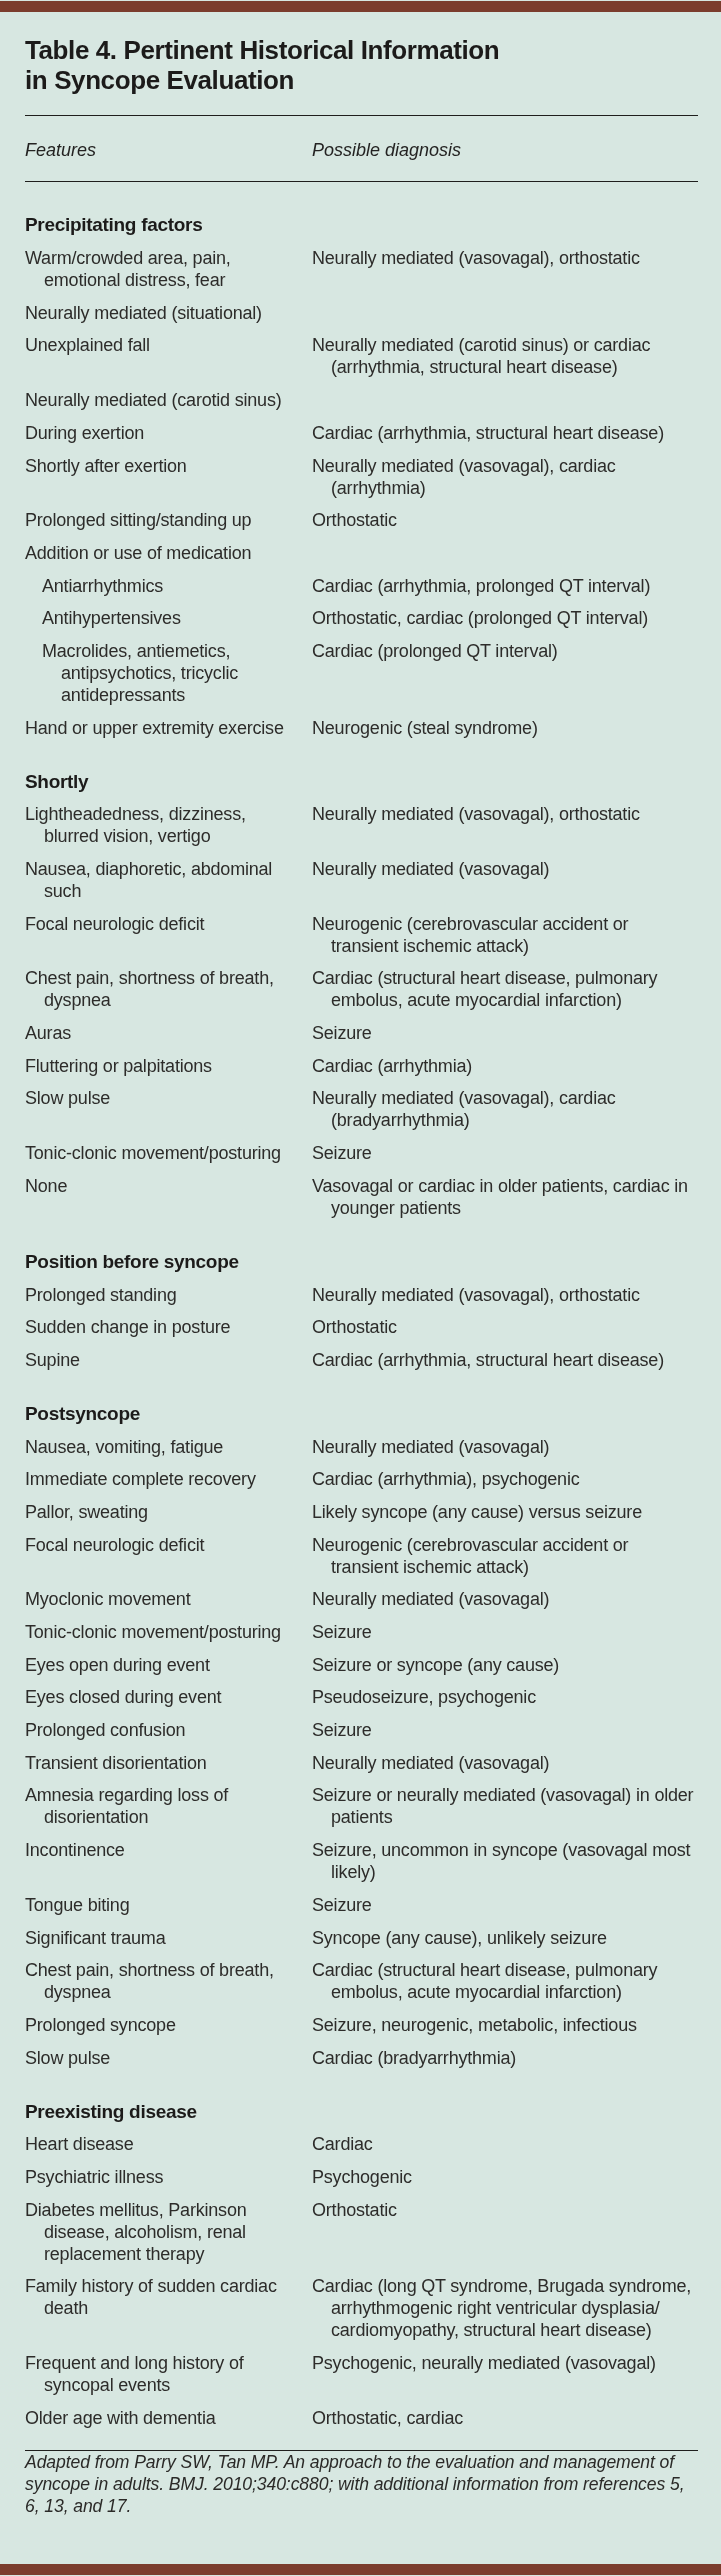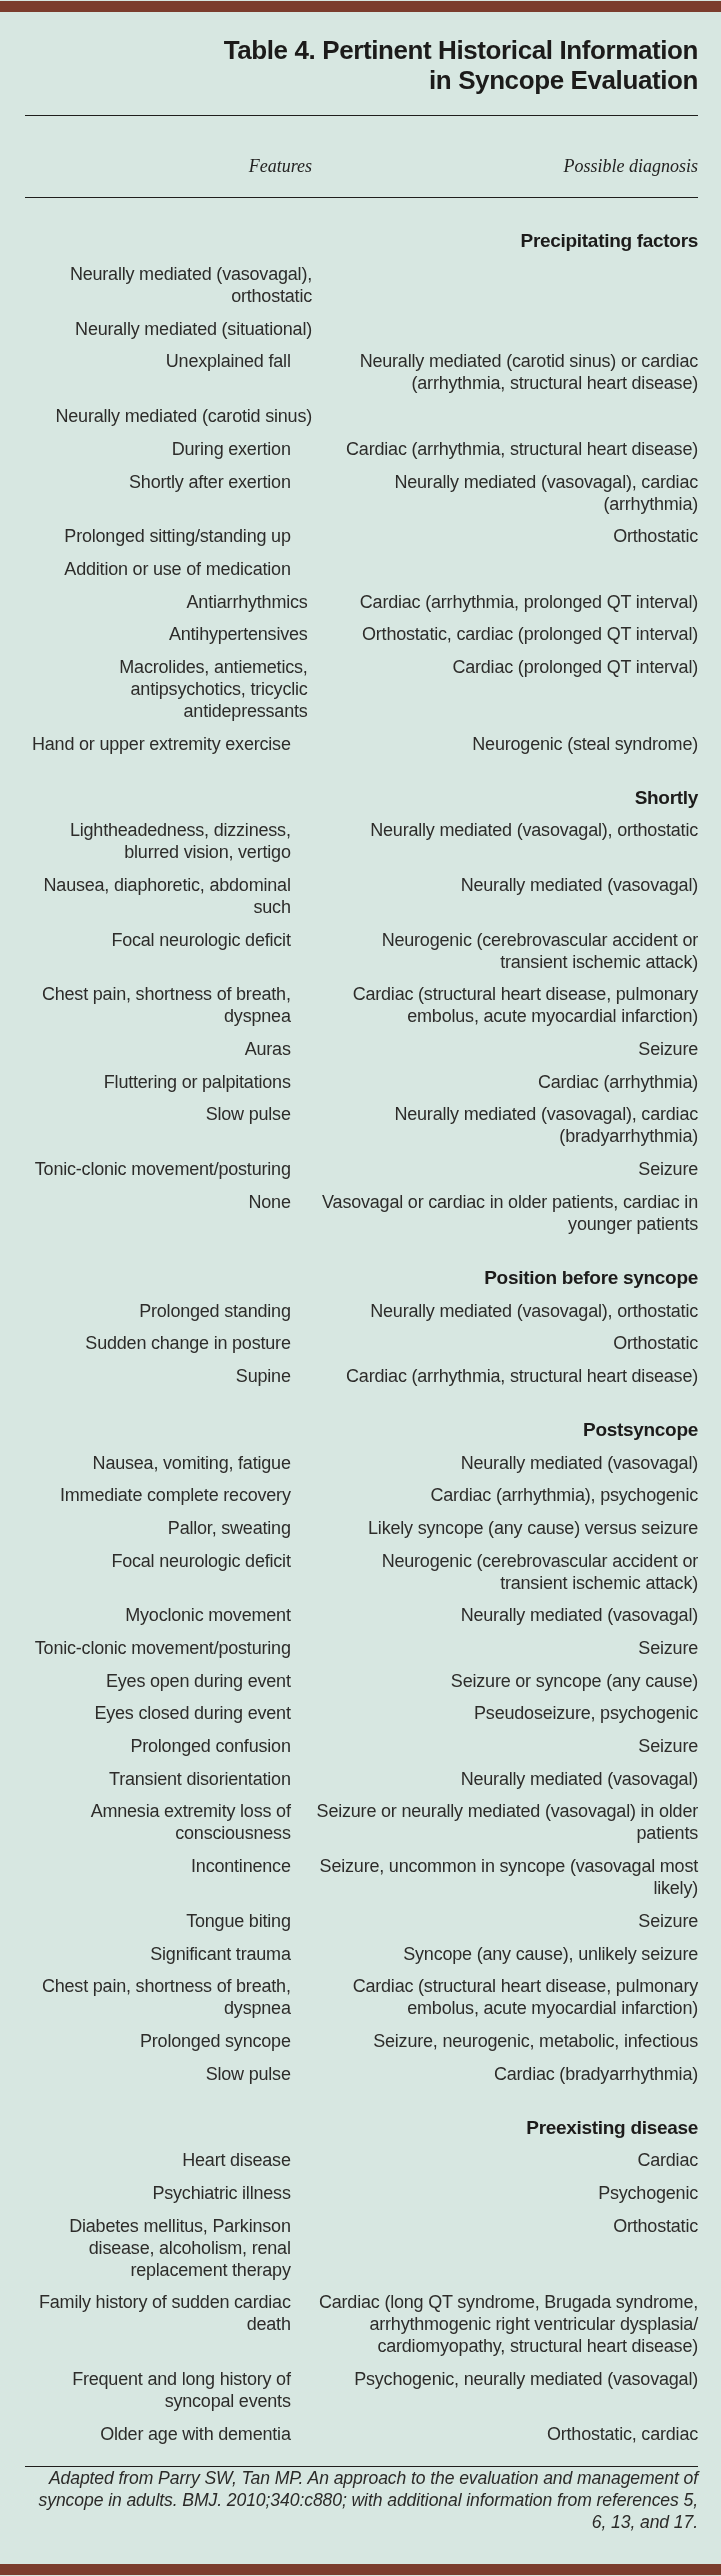--- a/index.html
+++ b/index.html
@@ -8,33 +8,33 @@
     width:722px;height:2576px;
     background:var(--bg,#d7e7e1);
     font-family:"Liberation Sans","DejaVu Sans",sans-serif;
     color:var(--text,#2d2c2a);
     overflow:hidden;
     box-sizing:border-box;
   }
   .bar{position:absolute;left:0;right:0;height:10.7px;background:var(--accent,#7b3d2d);}
   .bar.top{top:1.3px;}
   .bar.bottom{bottom:1.3px;}
-  .content{padding:0 24px 0 25px;text-align:right;}
+  .content{padding:0 24px 0 25px;}
   .title{
     padding-top:35px;
     font-size:26px;font-weight:bold;line-height:1.17;
     letter-spacing:-0.4px;white-space:pre-line;color:#1c1b1a;
   }
   .rule{height:1.3px;background:#1f1f1d;}
   .rule.r1{margin-top:19px;}
   .rule.r2{margin-top:20px;}
   .rule.r3{margin-top:21.3px;}
   .colhead{
     display:grid;grid-template-columns:287px 1fr;
-    margin-top:40px;font-style:italic;font-size:18px;color:#242322;font-family:Liberation Serif, serif;
+    margin-top:24px;font-style:italic;font-size:18px;color:#242322;
   }
   .sec-header{
     margin-top:32px;font-size:19px;font-weight:bold;
     letter-spacing:-0.3px;color:#1c1b1a;
   }
   .row{
     display:grid;grid-template-columns:287px 1fr;
     margin-top:10.7px;font-size:18px;line-height:22px;letter-spacing:-0.2px;
   }
   .cell{padding-left:19px;text-indent:-19px;}
@@ -60,20 +60,21 @@
     <div class="colhead">
       <div>Features</div>
       <div>Possible diagnosis</div>
     </div>
 
     <div class="rule r2" style="background: rgb(31, 31, 29);"></div>
 
     <div id="sections">
         <div class="sec-header">Precipitating factors</div>
         <div class="row">
+          <div class="cell feature">Warm/​crowded area, pain, emotional distress, fear</div>
           <div class="cell diagnosis">Neurally mediated (vasovagal), orthostatic</div>
         </div>
         <div class="row">
           <div class="cell diagnosis">Neurally mediated (situational)</div>
         </div>
         <div class="row">
           <div class="cell feature">Unexplained fall</div>
           <div class="cell diagnosis">Neurally mediated (carotid sinus) or cardiac (arrhythmia, structural heart disease)</div>
         </div>
         <div class="row">
@@ -196,21 +197,21 @@
         </div>
         <div class="row">
           <div class="cell feature">Prolonged confusion</div>
           <div class="cell diagnosis">Seizure</div>
         </div>
         <div class="row">
           <div class="cell feature">Transient disorientation</div>
           <div class="cell diagnosis">Neurally mediated (vasovagal)</div>
         </div>
         <div class="row">
-          <div class="cell feature">Amnesia extremity loss of consciousness</div>
+          <div class="cell feature">Amnesia regarding loss of disorientation</div>
           <div class="cell diagnosis">Seizure or neurally mediated (vasovagal) in older patients</div>
         </div>
         <div class="row">
           <div class="cell feature">Incontinence</div>
           <div class="cell diagnosis">Seizure, uncommon in syncope (vasovagal most likely)</div>
         </div>
         <div class="row">
           <div class="cell feature">Tongue biting</div>
           <div class="cell diagnosis">Seizure</div>
         </div>

